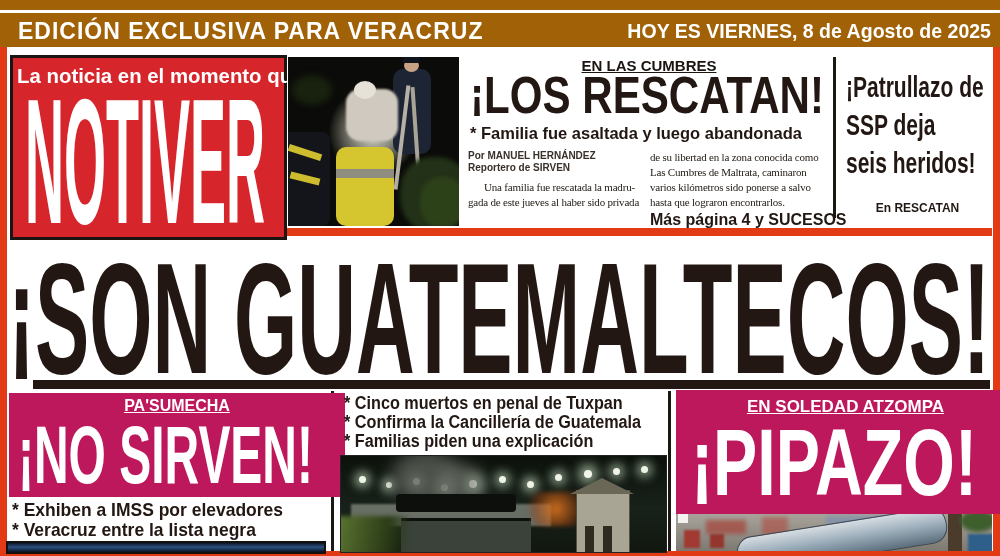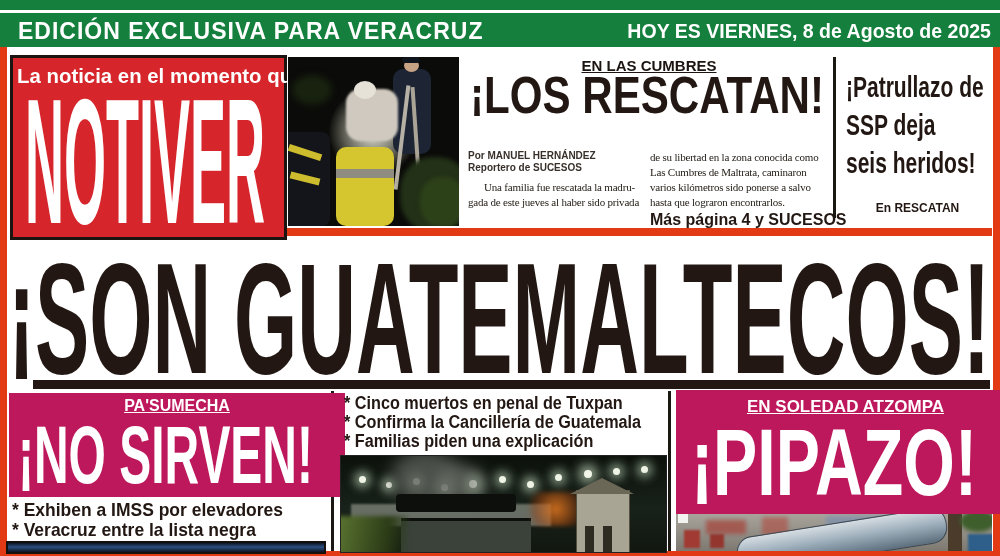--- a/index.html
+++ b/index.html
@@ -2,21 +2,21 @@
 <html><head>
 <meta charset="utf-8">
 <style>
   html,body{margin:0;padding:0;background:#888;}
   .page{position:relative;width:1000px;height:556px;background:#fff;overflow:hidden;
         font-family:"Liberation Sans","DejaVu Sans",sans-serif;}
   .abs{position:absolute;}
   
   .frame{background:#e23a15;}
   
-  .banner{background:#15803d;}
+  .banner{background:#a16207;}
   .banner-text{color:#fff;font-weight:bold;white-space:nowrap;}
   
   .logobox{background:#d6252b;border:3px solid #1b1410;}
   .logo-tagline{color:#fff;font-weight:bold;text-align:center;white-space:nowrap;}
   
   .kicker{font-weight:bold;text-decoration:underline;text-align:center;white-space:nowrap;color:#1b1410;}
   .kicker-w{font-weight:bold;text-decoration:underline;text-align:center;white-space:nowrap;color:#fff;}
   .blackbox{background:#be185d;padding-left:23px;}
   .deck{font-weight:bold;color:#221712;white-space:nowrap;}
   .byline{font-weight:bold;color:#38302a;line-height:12px;white-space:pre-line;}
@@ -69,22 +69,23 @@
     <div class="abs" style="left:2px;top:118px;width:30px;height:7px;background:#cdbd2e;transform:rotate(14deg);"></div>
     <div class="abs" style="left:112px;top:100px;width:70px;height:75px;background:#223117;border-radius:45%;filter:blur(2px);"></div>
     <div class="abs" style="left:132px;top:120px;width:45px;height:50px;background:#2d4119;border-radius:45%;filter:blur(2px);"></div>
     <div class="abs" style="left:4px;top:18px;width:40px;height:30px;background:#18220f;border-radius:50%;filter:blur(3px);"></div>
   </div>
 
   <div class="abs kicker" style="left:462px;top:57px;width:374px;font-size:15px;">EN LAS CUMBRES</div>
   <svg class="abs" style="left:468px;top:72px;" width="360" height="44" viewBox="0 0 360 44">
     <text x="2" y="41" font-size="52" fill="#221712" textLength="354" lengthAdjust="spacingAndGlyphs">¡LOS RESCATAN!</text>
   </svg>
+  <div class="abs deck" style="left:470px;top:124px;font-size:16.5px;">* Familia fue asaltada y luego abandonada</div>
   <div class="abs byline" style="left:468px;top:150px;font-size:10px;">Por MANUEL HERNÁNDEZ
-Reportero de SUCESOS</div>
+Reportero de SIRVEN</div>
   <div class="abs serif" style="left:468px;top:180px;width:180px;font-size:11px;line-height:15px;text-indent:16px;letter-spacing:-.2px;">Una familia fue rescatada la madru-
 gada de este jueves al haber sido privada</div>
   <div class="abs serif" style="left:650px;top:150px;width:190px;font-size:11px;line-height:15px;letter-spacing:-.2px;">de su libertad en la zona conocida como
 Las Cumbres de Maltrata, caminaron
 varios kilómetros sido ponerse a salvo
 hasta que lograron encontrarlos.</div>
   <div class="abs more" style="left:650px;top:211px;width:180px;font-size:16px;">Más página 4 y SUCESOS</div>
 
   <div class="abs divider-v" style="left:833px;top:57px;width:3px;height:161px;"></div>
 

